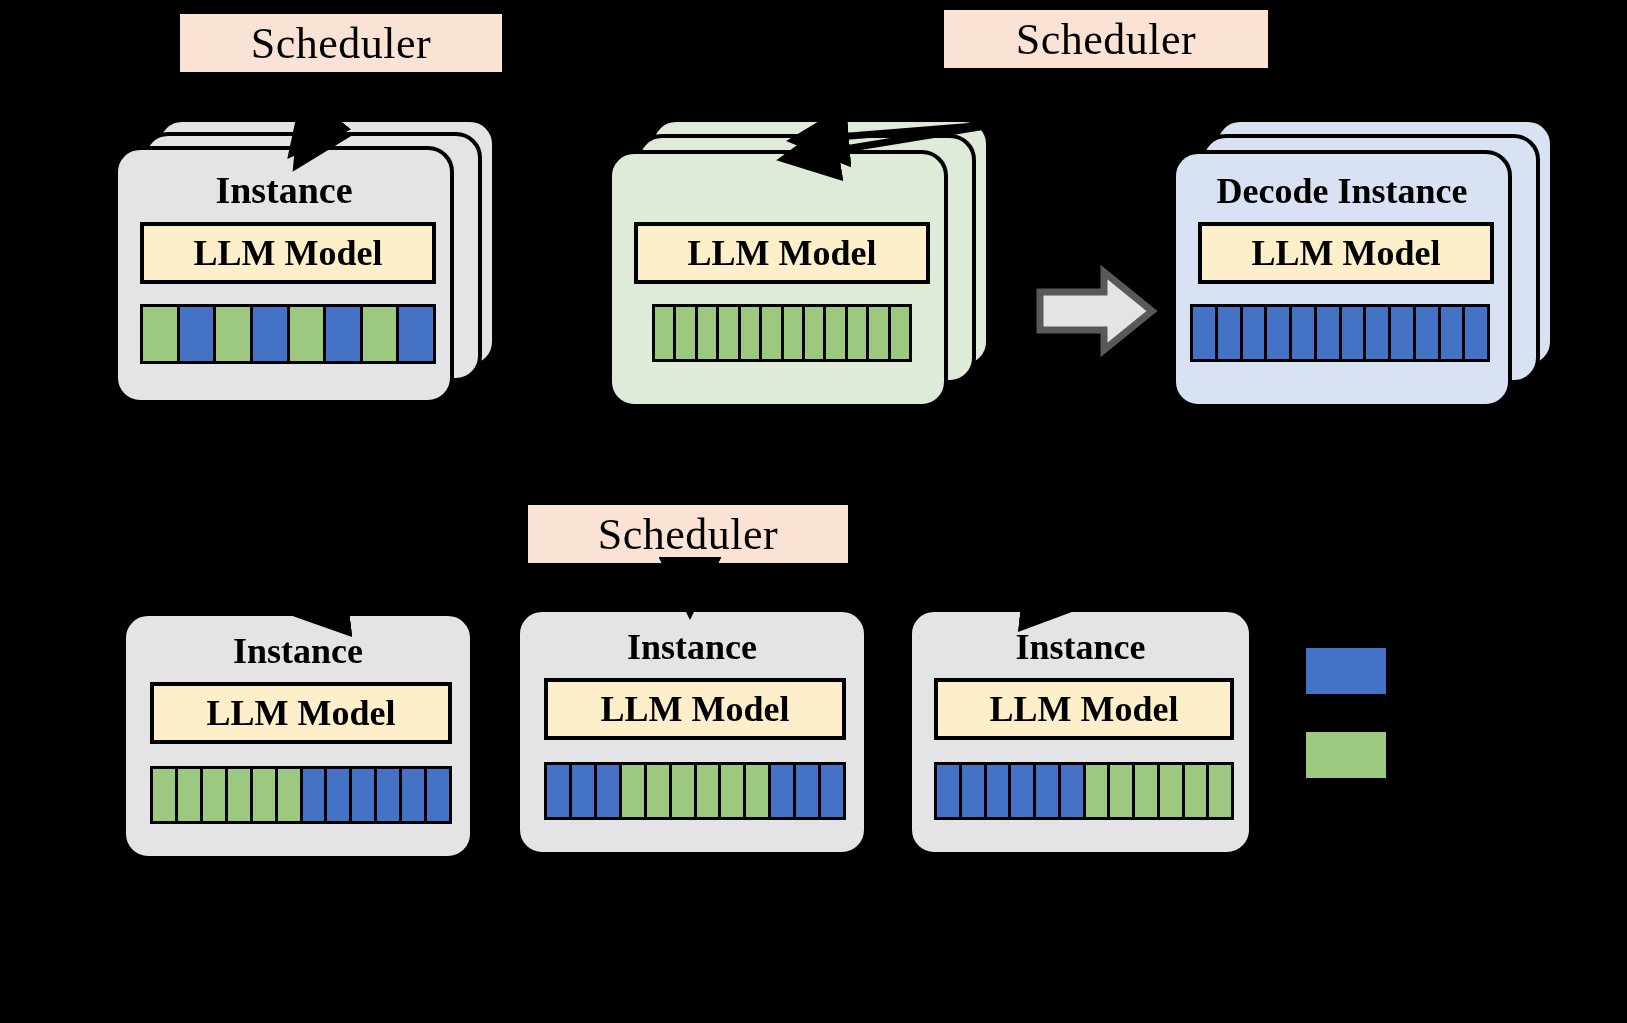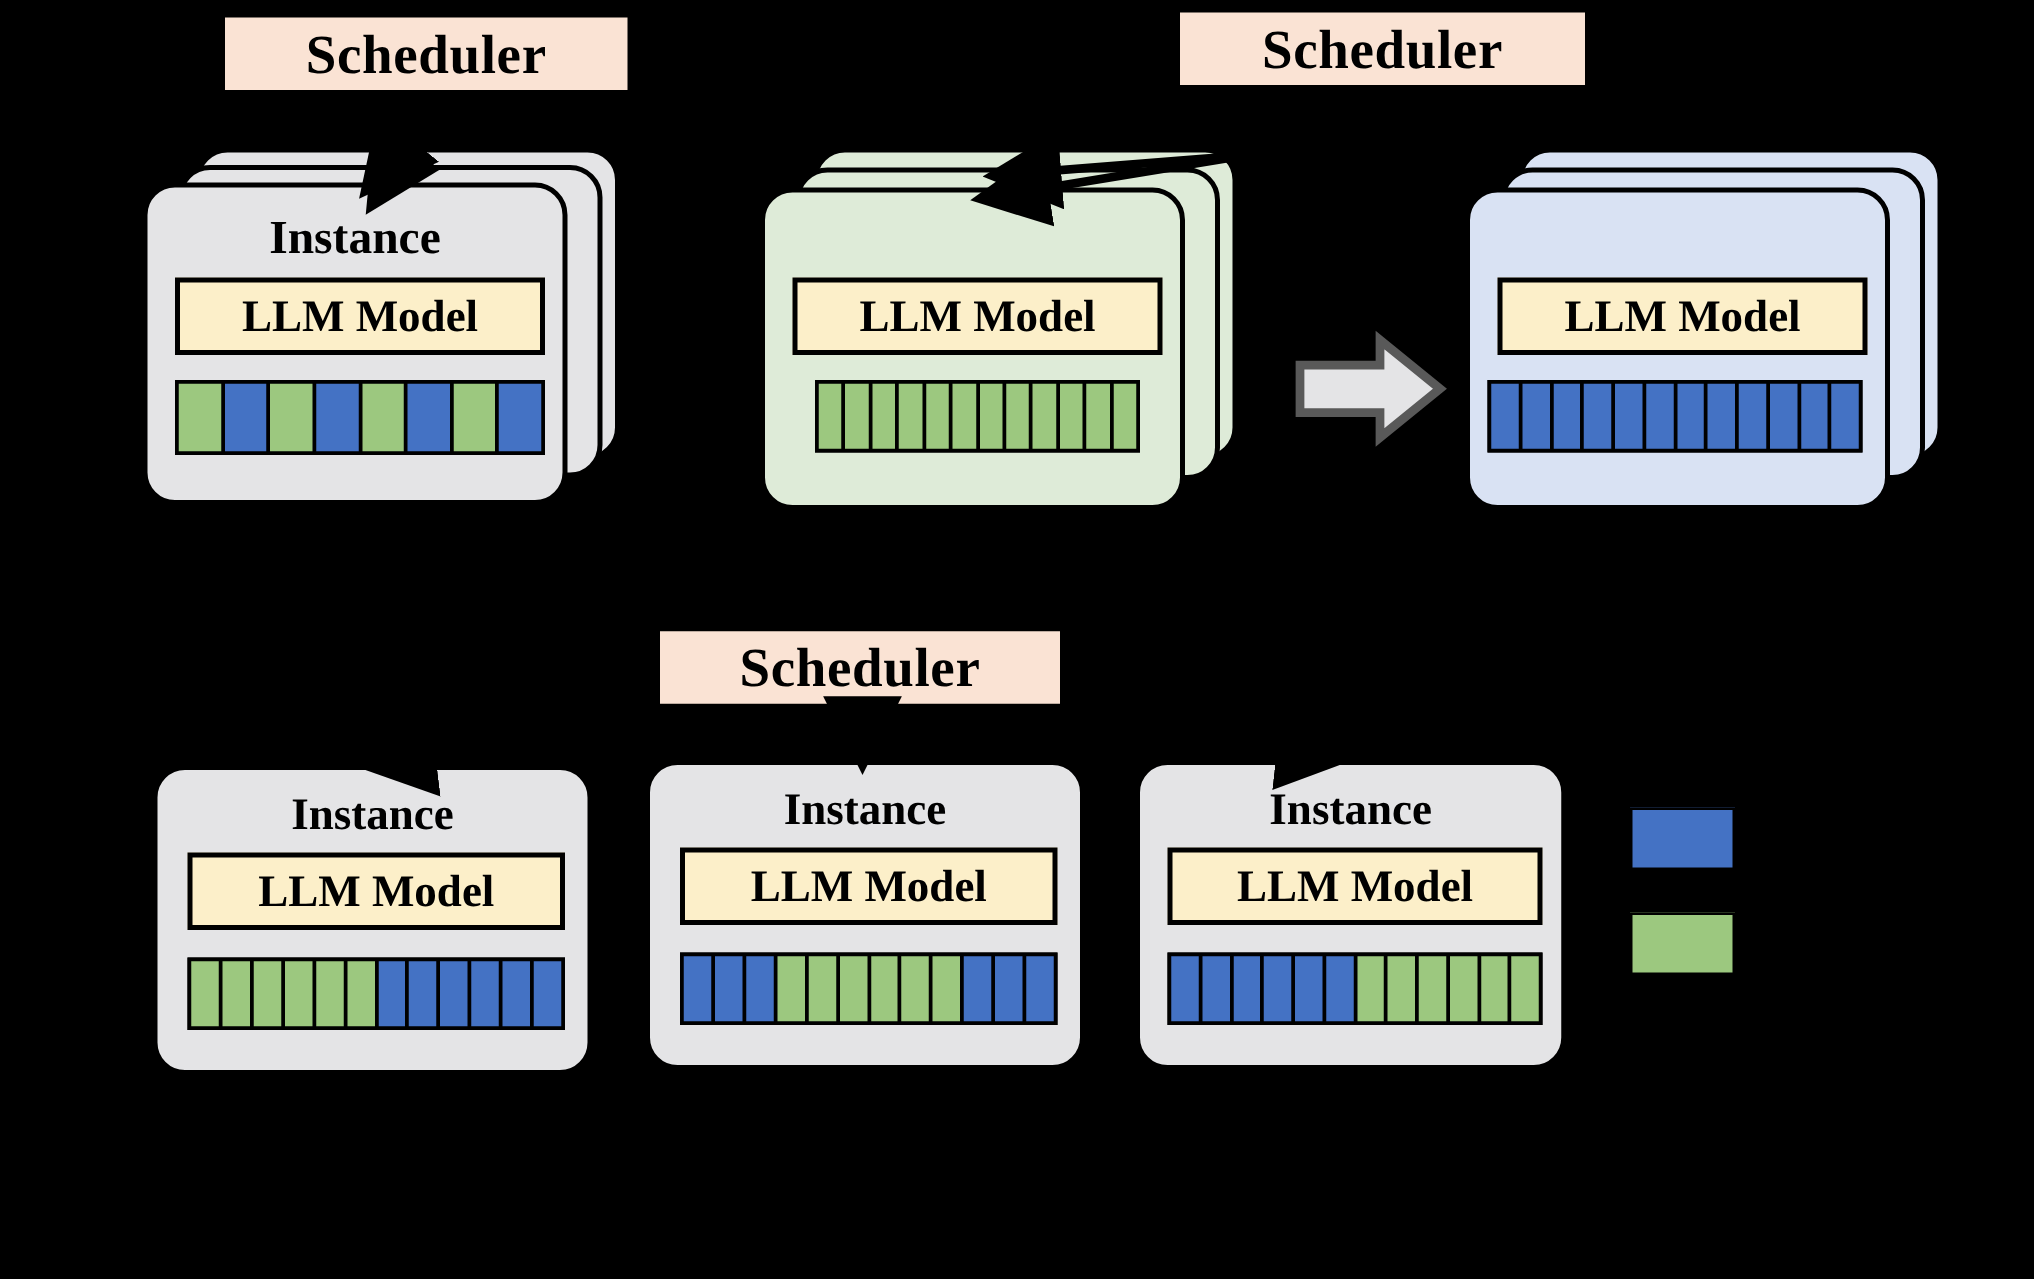--- a/index.html
+++ b/index.html
@@ -17,21 +17,21 @@
   }
 
   
   .scheduler {
     position: absolute;
     background: #FAE3D4;
     display: flex;
     align-items: center;
     justify-content: center;
     color: #000000;
-    font-weight: bold;
+    font-weight: normal;
     letter-spacing: 0.5px;
   }
 
   
   .stack {
     position: absolute;
   }
   .card {
     position: absolute;
     border: 4px solid #000000;
@@ -152,20 +152,21 @@
           <div class="blk" style="background: rgb(156, 200, 127);"></div>
           <div class="blk" style="background: rgb(156, 200, 127);"></div>
         </div>
     </div>
   </div>
 
   <div class="stack" style="left:1172px; top:118px; width:420px; height:290px;">
     <div class="card back2" style="left:42px; top:0px;  width:340px; height:250px; background:#D9E2F3;"></div>
     <div class="card back1" style="left:28px; top:16px; width:340px; height:250px; background:#D9E2F3;"></div>
     <div class="card front" style="left:0px; top:32px; width:340px; height:258px; background:#D9E2F3;">
+      <div class="card-title" style="top:16px; font-size:36px;">Decode Instance</div>
       <div class="model-box" style="left:22px; top:68px; width:296px; height:62px; font-size:36px;">
         <span>LLM Model</span>
       </div>
       <div class="blocks" style="left:14px; top:150px; width:300px; height:58px;">
           <div class="blk" style="background: rgb(68, 114, 196);"></div>
           <div class="blk" style="background: rgb(68, 114, 196);"></div>
           <div class="blk" style="background: rgb(68, 114, 196);"></div>
           <div class="blk" style="background: rgb(68, 114, 196);"></div>
           <div class="blk" style="background: rgb(68, 114, 196);"></div>
           <div class="blk" style="background: rgb(68, 114, 196);"></div>

